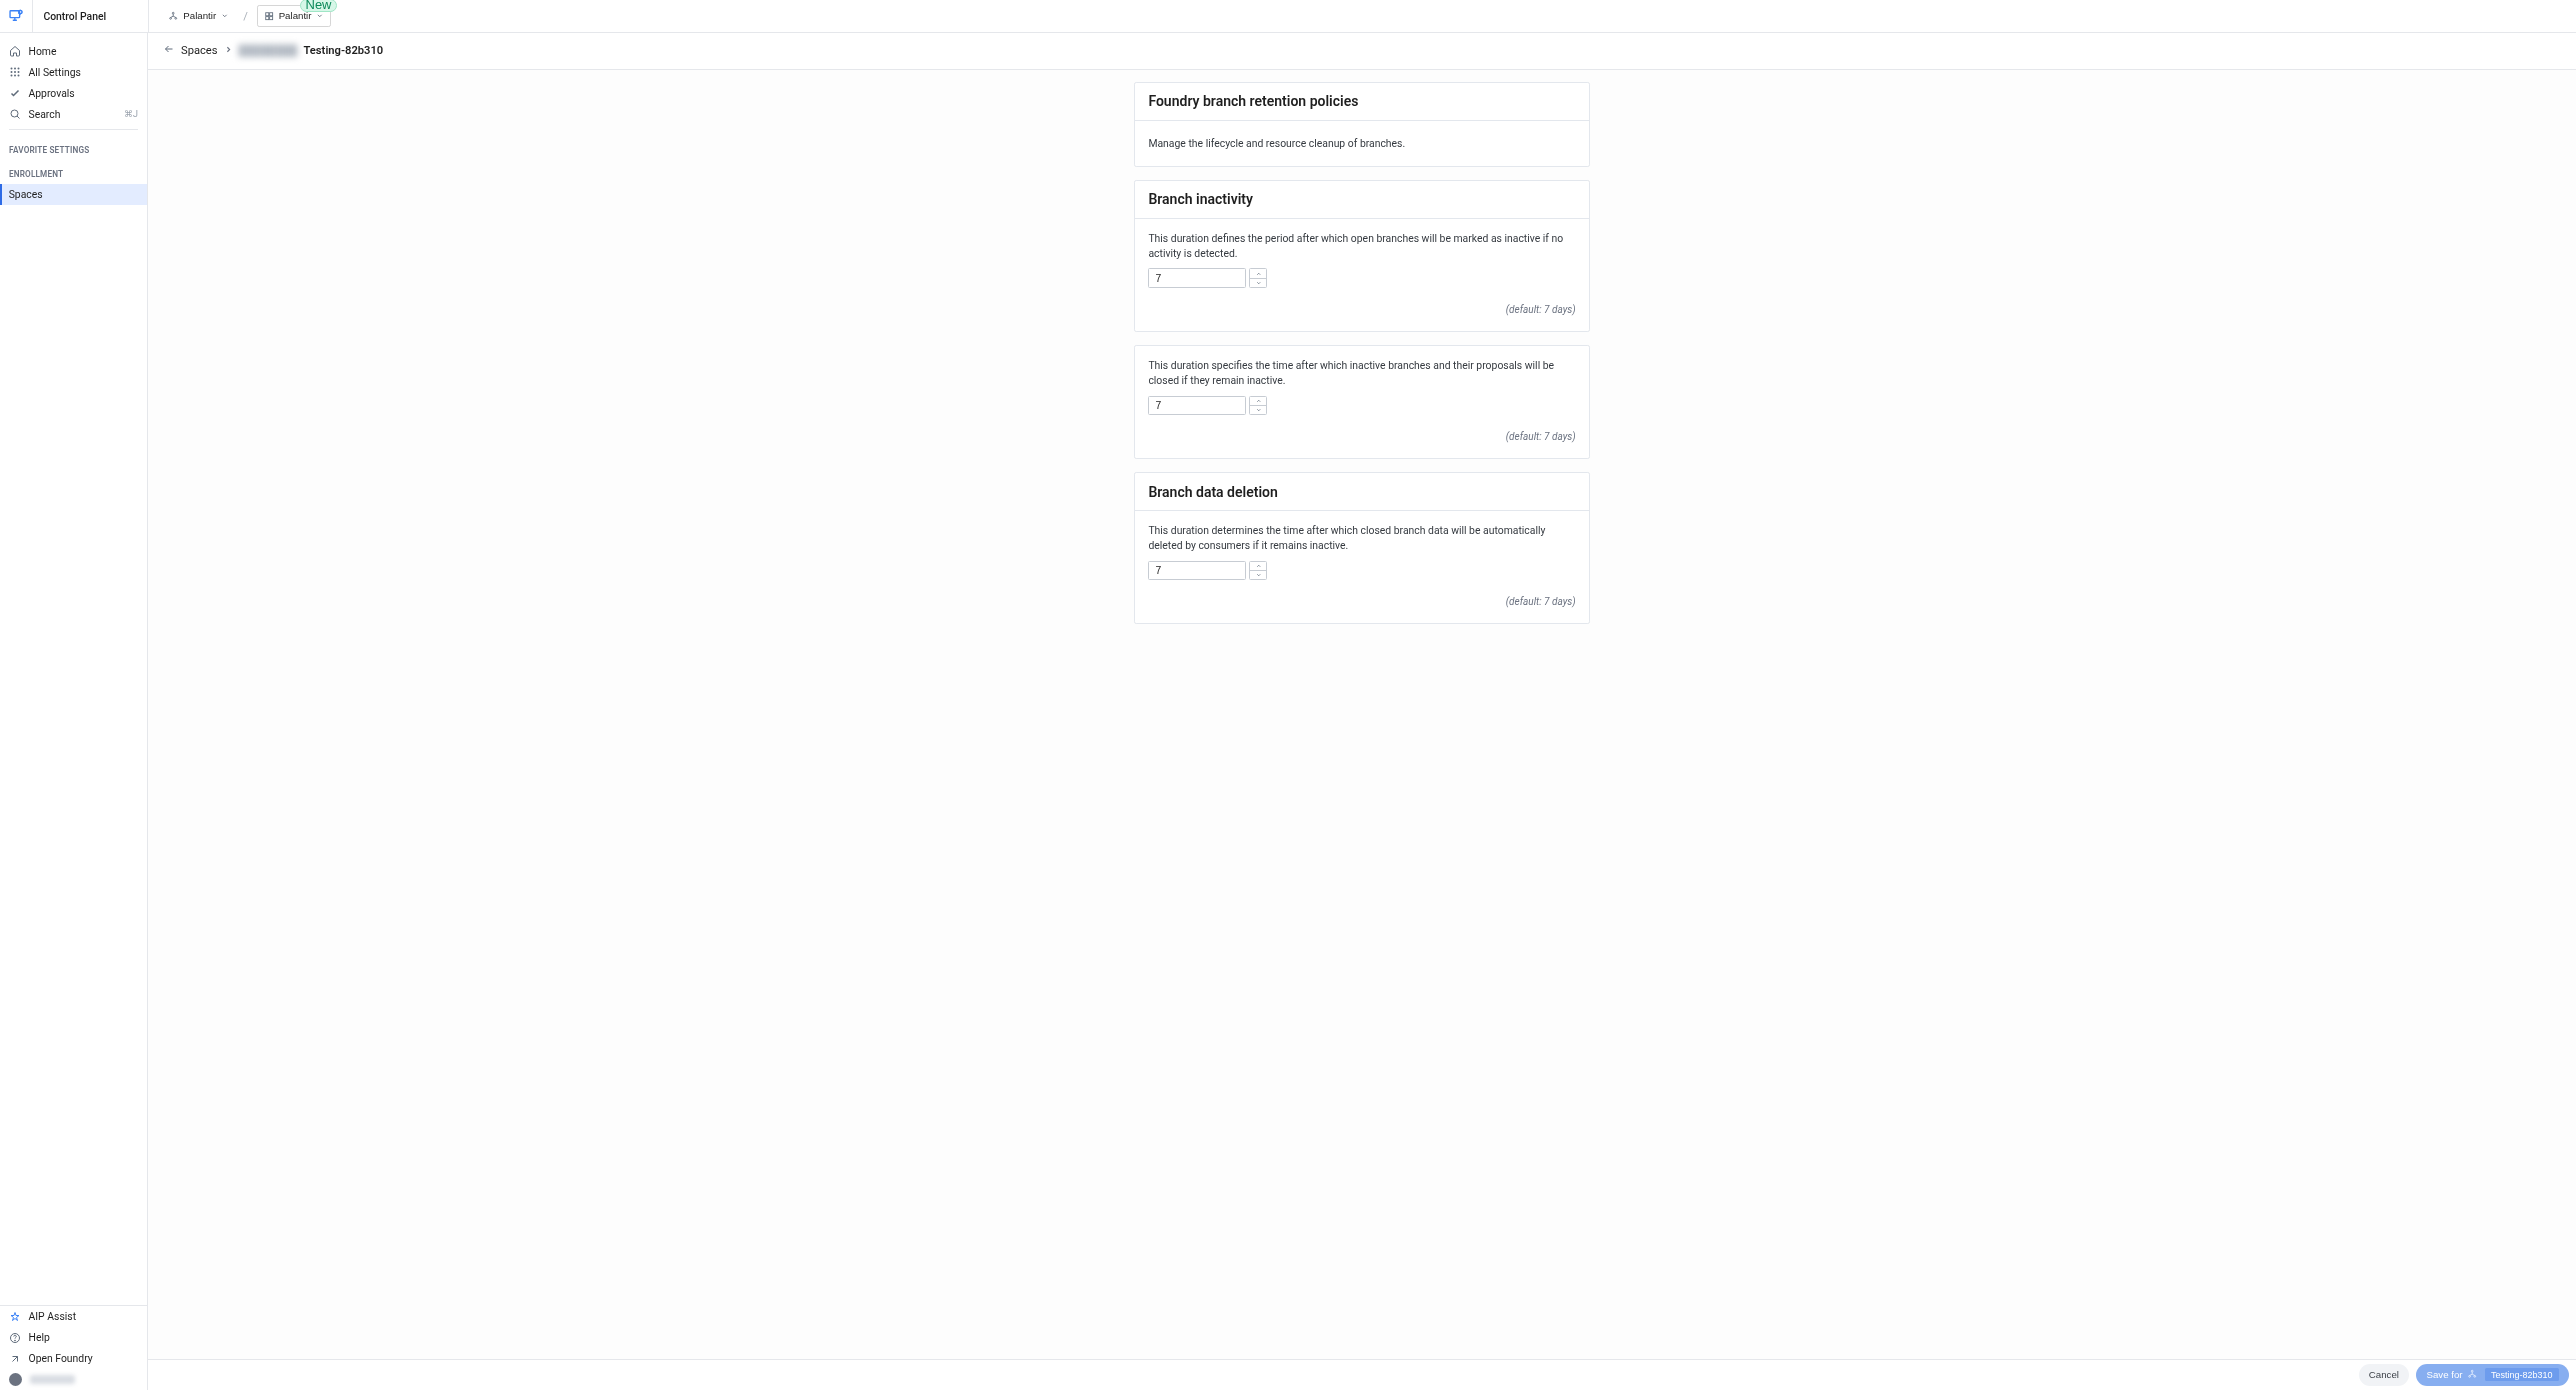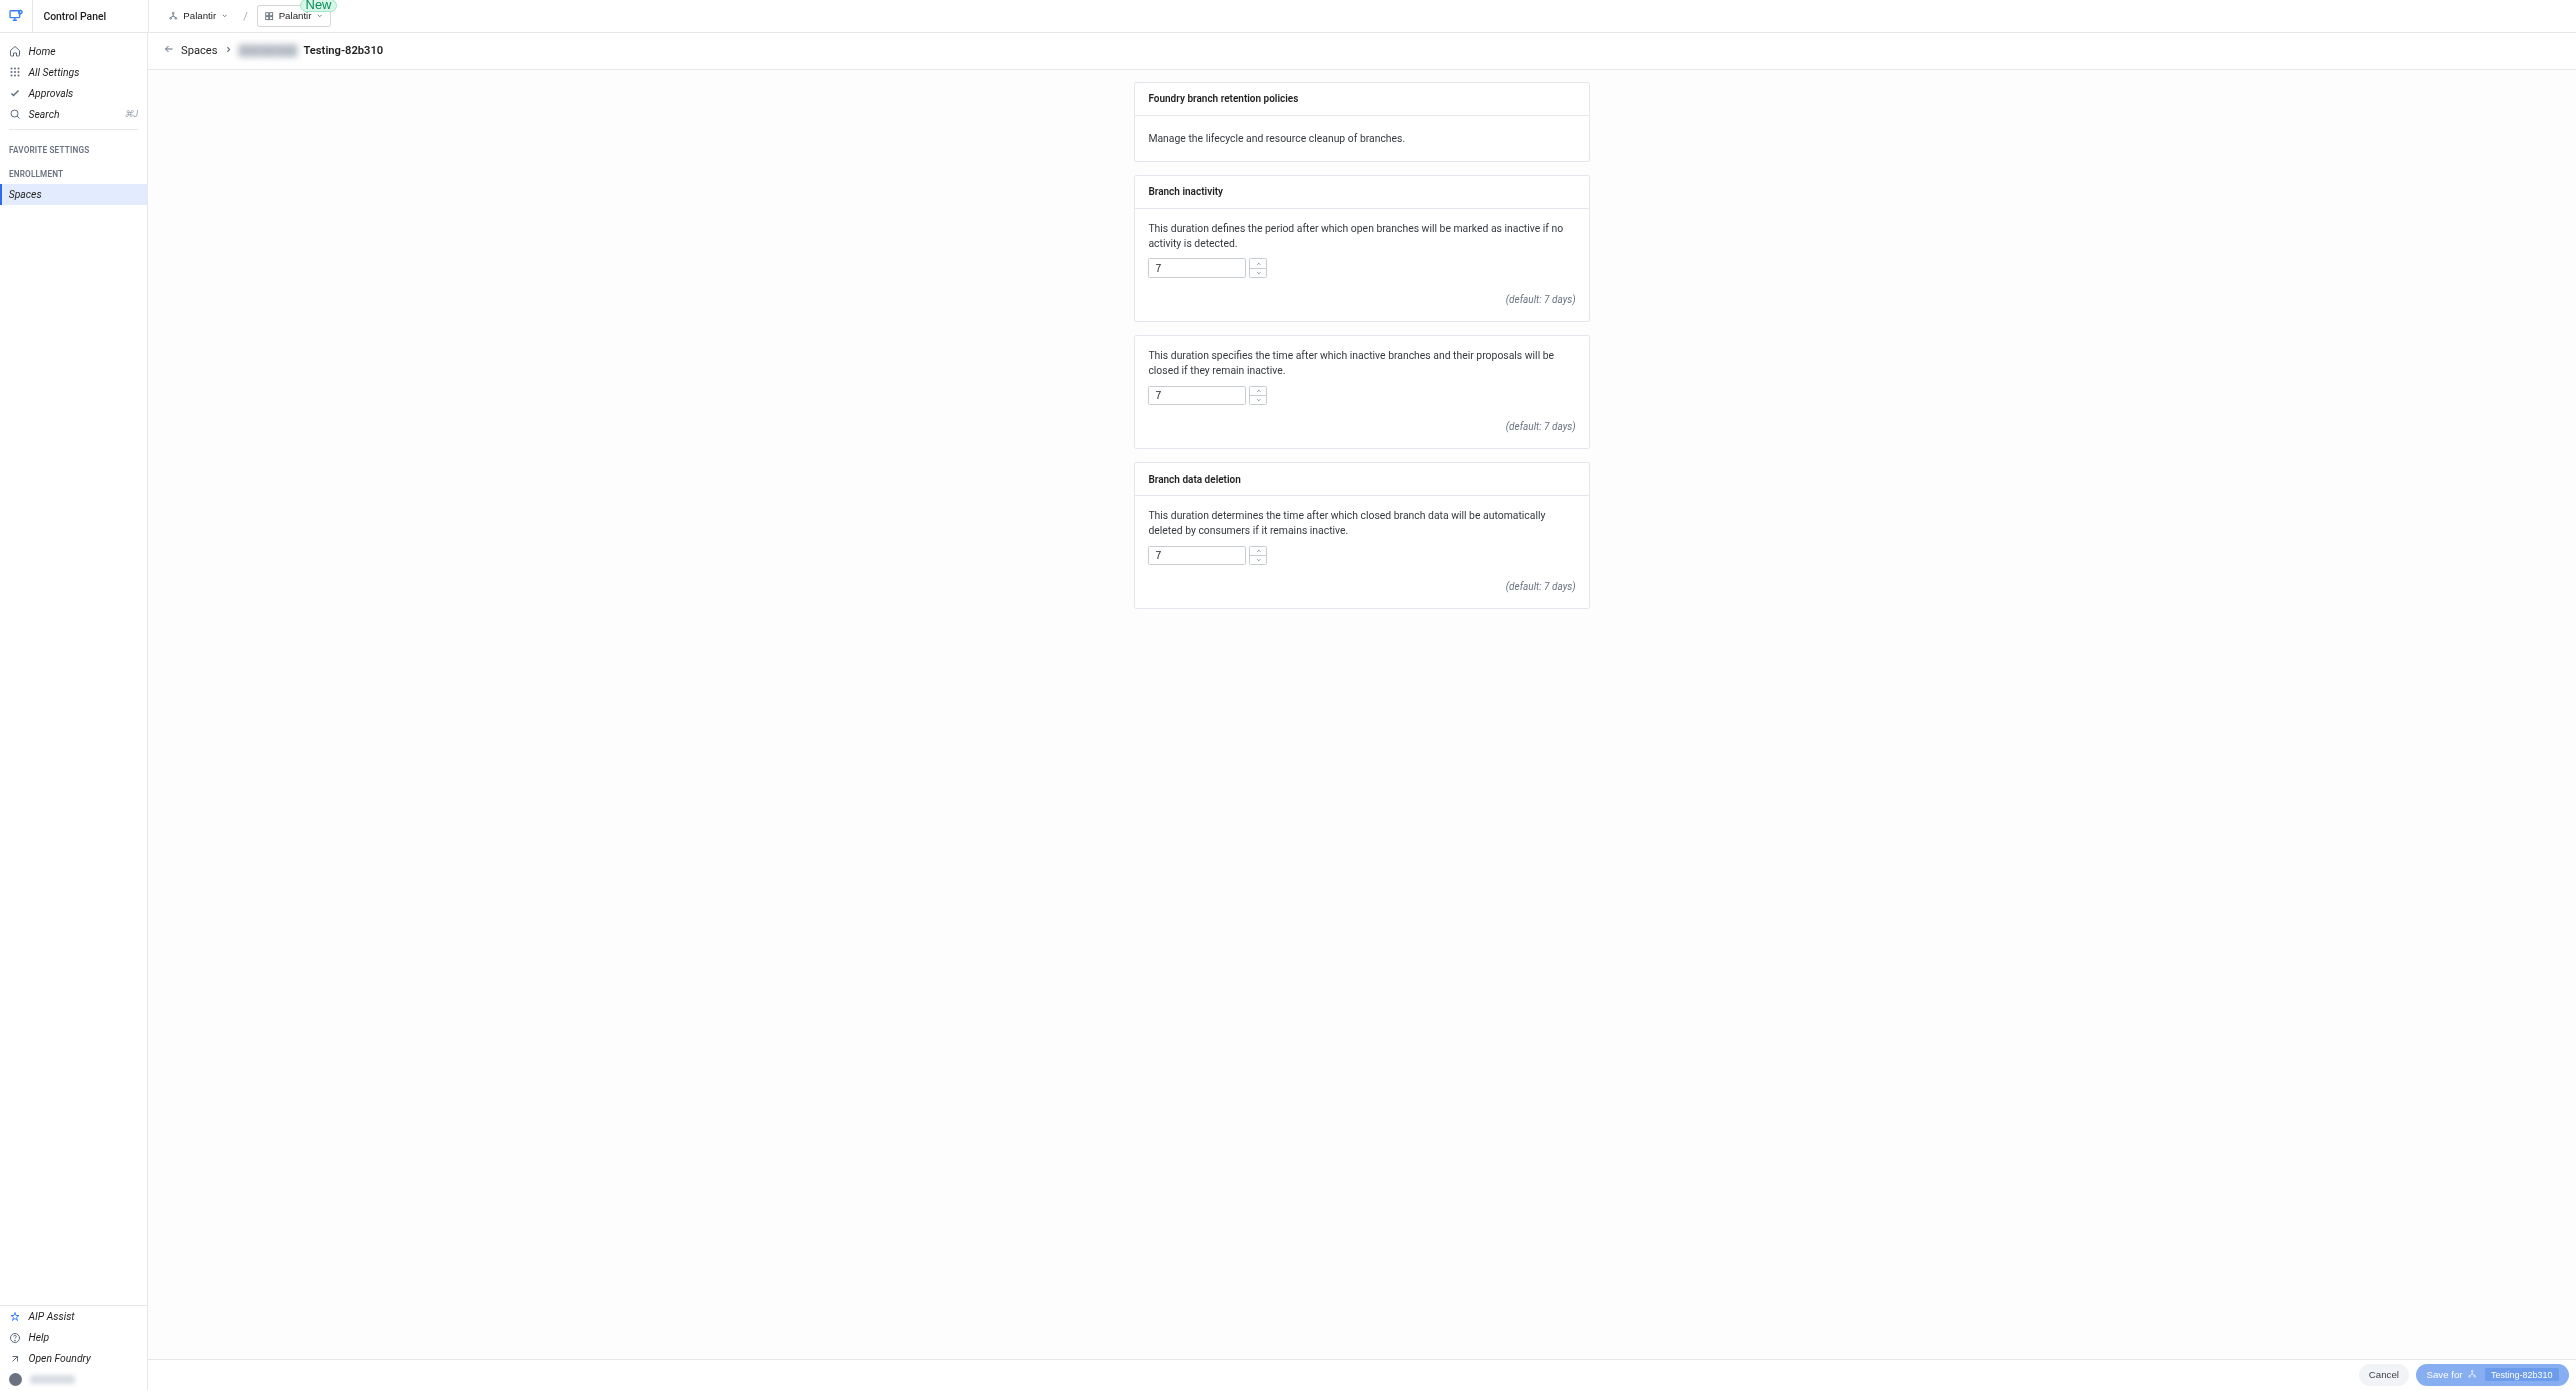--- a/index.html
+++ b/index.html
@@ -12,41 +12,41 @@
   .topbar-controls { display:flex; align-items:center; gap:6px; padding-left:13.4px; height:100%; }
   .pill-btn { display:inline-flex; align-items:center; gap:4.5px; border:0.7px solid #d6d6d6; background:#fff; border-radius:2.2px; padding:3px 6px; height:22.4px; cursor:pointer; font-size:9.7px; color:#1f1f1f; position:relative;}
   .pill-btn.noborder { border:none; background:transparent; }
   .pill-btn svg.icon-pre { width:10.4px; height:10.4px; color:#5f6b7a;}
   .pill-btn .chev { color:#6b7280; }
   .new-badge { position:absolute; top:-6.7px; right:-7.5px; background:#d7f7e8; color:#0d8a5a; border:0.7px solid #9fe6c6; border-radius:7.5px; font-size:13px; padding:0 4.5px; line-height:10.4px;}
   .slash-sep { color:#a9b0b8; font-size:11.2px; padding:0 3px; user-select:none;}
   .body { flex:1; display:flex; min-height:0; }
   .sidebar { width:148px; border-right:0.7px solid #e5e7eb; display:flex; flex-direction:column; background:#fff; }
   .side-top { flex:1; overflow:auto; padding-top:7.5px;}
-  .side-item { display:flex; align-items:center; gap:7.5px; padding:4.5px 9px; height:21px; cursor:pointer; color:#1f1f1f;font-style:italic;}
+  .side-item { display:flex; align-items:center; gap:7.5px; padding:4.5px 9px; height:21px; cursor:pointer; color:#1f1f1f;}
   .side-item.active { background:#e3ecff; border-left:2.2px solid #2e6be6; padding-left:6.7px;}
   .side-item .kbd { margin-left:auto; color:#9aa2ad; font-size:9px;}
   .side-item svg { width:12px; height:12px; color:#5f6b7a; flex-shrink:0;}
   .side-divider { height:0.7px; background:#e5e7eb; margin:4.5px 9px;}
   .side-group-label { font-size:8.2px; font-weight:600; color:#6b7280; letter-spacing:0.02em; padding:10.4px 9px 4.5px; text-transform:uppercase;}
   .side-bottom { border-top:0.7px solid #e5e7eb; padding:0 0; }
   .side-bottom .side-item svg { color:#5f6b7a;}
   .avatar { width:13.4px; height:13.4px; border-radius:50%; background:#6b7280; display:inline-block;}
   .blurred { filter: blur(2.2px); color:#6b7280; background:#d9dde3; border-radius:2.2px; display:inline-block; min-width:45px; height:9px;}
   .main { flex:1; display:flex; flex-direction:column; min-width:0; background:#fff;}
   .breadcrumb-bar { display:flex; align-items:center; gap:6px; padding:10.4px 15px; border-bottom:0.7px solid #e5e7eb; background:#fff;}
   .breadcrumb-bar .back svg{ width:12px; height:12px; color:#5f6b7a;}
   .breadcrumb-bar .crumb { color:#1f1f1f; font-size:11.2px;}
   .breadcrumb-bar .chev svg { width:9px; height:9px; color:#6b7280;}
   .breadcrumb-bar .blurred-wide { filter: blur(3px); color:#b5bcc5; font-weight:600; }
   .breadcrumb-bar .page-title { font-weight:600; font-size:11.2px;}
   .content-scroll { flex:1; overflow:auto; background:#fdfdfd;}
   .content-inner { max-width:456px; margin:0 auto; padding:12px 0 30px;}
   .card { border:0.7px solid #e3e7ed; border-radius:2.2px; background:#fff; margin-bottom:13.4px;}
-  .card-header { padding:10.4px 13.4px; border-bottom:0.7px solid #e3e7ed; font-weight:600; font-size:10px; color:#1f1f1f;}
+  .card-header { padding:10.4px 13.4px; border-bottom:0.7px solid #e3e7ed; font-weight:600; font-size:14px; color:#1f1f1f;}
   .card-body { padding:12px 13.4px 13.4px; color:#353a40; font-size:10.4px; line-height:1.45;}
   .card-body p.desc { margin-bottom:7.5px;}
   .card.intro .card-body { padding:15px 13.4px;}
   .num-row { display:flex; align-items:stretch; gap:0; margin-top:3px;}
   .num-input { width:98px; height:19.4px; border:0.7px solid #c7ccd3; border-radius:1.5px; padding:1.5px 6px; font-size:10.4px; color:#1f1f1f; background:#fff;}
   .stepper { display:flex; flex-direction:column; border:0.7px solid #c7ccd3; border-radius:1.5px; margin-left:3px; width:18px; overflow:hidden;}
   .stepper button { flex:1; border:none; background:#fff; cursor:pointer; display:flex; align-items:center; justify-content:center; padding:0;}
   .stepper button:first-child { border-bottom:0.7px solid #c7ccd3;}
   .stepper svg { width:7.5px; height:6px; color:#5f6b7a;}
   .hint { font-style:italic; color:#6b7280; font-size:10px; margin-top:15px;text-align:right;}

